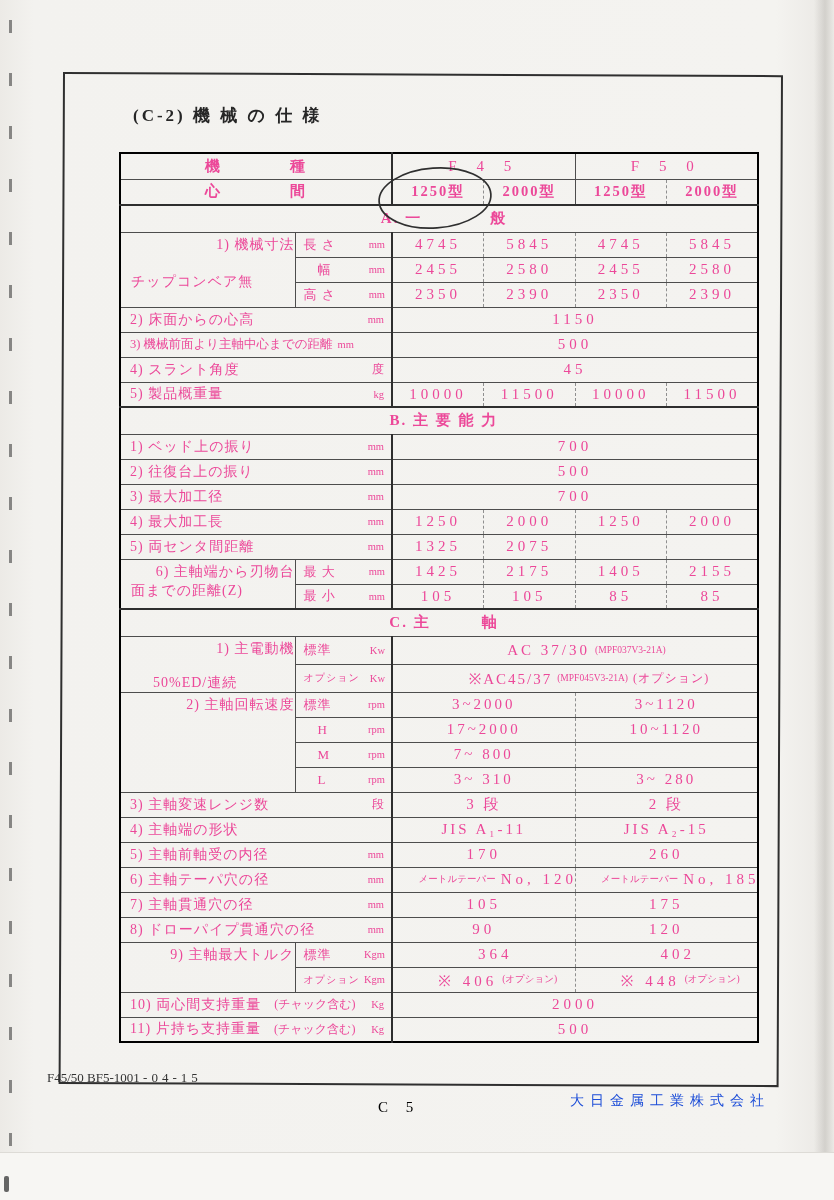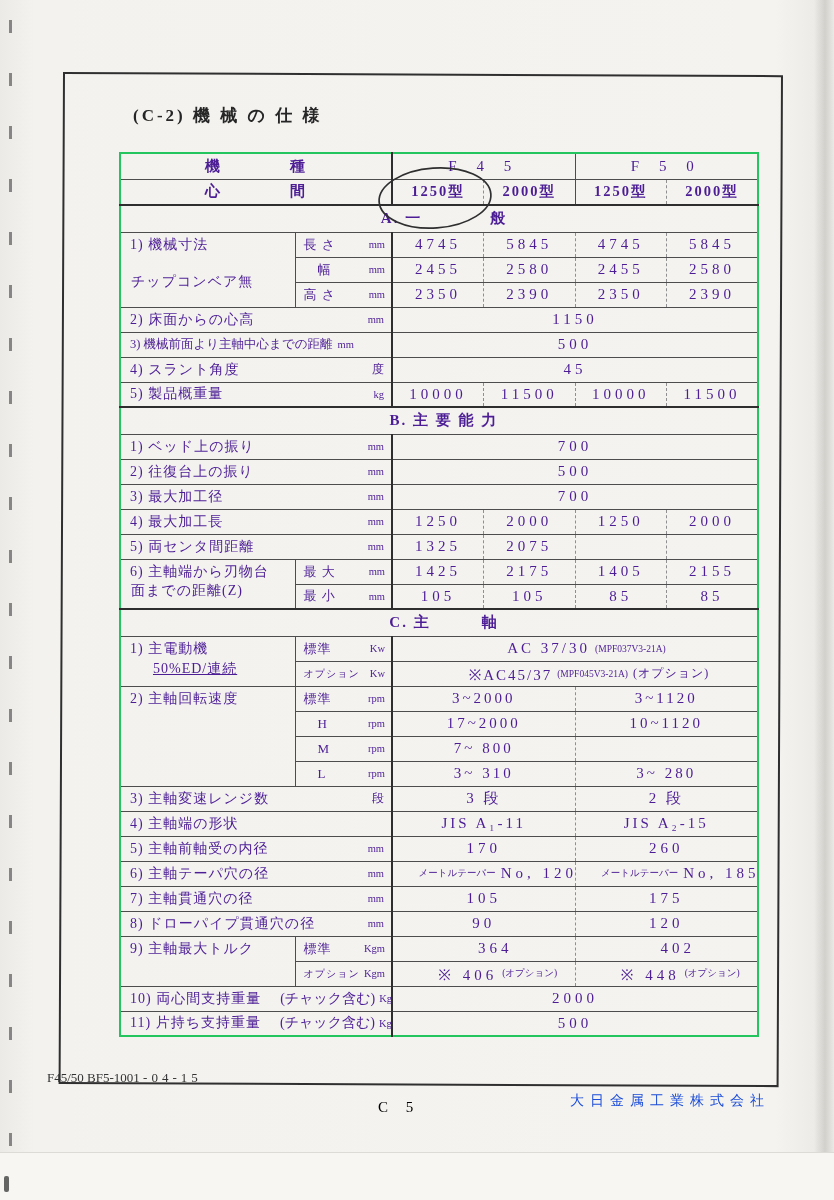--- a/index.html
+++ b/index.html
@@ -16,44 +16,44 @@
     background:linear-gradient(90deg,transparent 0,rgba(125,122,115,.22) 55%,rgba(236,234,230,.9) 100%);}
   .bottom-strip{position:absolute;left:0;top:1152px;width:834px;height:48px;
     background:#f7f6f3;border-top:1px solid #dddbd6;}
   .mark-bl{position:absolute;left:4px;top:1176px;width:5px;height:16px;background:#343434;opacity:.75;border-radius:2px;}
   
   .frame{position:absolute;left:63px;top:72px;width:716px;height:1008px;
     border:2px solid #2f2f2f;transform:rotate(0.25deg);transform-origin:top left;}
   .title{position:absolute;left:133px;top:104px;font-size:17px;letter-spacing:3px;font-weight:bold;color:#262626;}
   
   table.spec{position:absolute;left:119px;top:152px;width:638px;border-collapse:collapse;
-    table-layout:fixed;font-size:14px;color:#4c1d95;border:2px solid #22c55e;}
+    table-layout:fixed;font-size:14px;color:#ec4899;border:2px solid #000000;}
   col.c-lab{width:175px;} col.c-sub{width:97px;} col.c-d{width:91.5px;}
   tr{height:25px;} tr.h26{height:26px;} tr.h27{height:27px;}
   td{border-top:1px solid #4d4d4d;border-bottom:1px solid #4d4d4d;padding:0;
      text-align:center;vertical-align:middle;white-space:nowrap;overflow:hidden;}
   td.labdiv{border-right:1px solid #4d4d4d;}      
   td.thick{border-right:2px solid #2e2e2e;}       
   td.dd{border-left:1px dashed #8f8f8f;}          
   td.solid-grp{border-right:1px solid #4d4d4d;}   
   td.hdrbot{border-bottom:2px solid #2e2e2e;}
   td.sec{border-top:2px solid #2e2e2e;text-align:center;padding-left:10px;
      font-size:15px;letter-spacing:2px;font-weight:bold;}
   td.toplab{vertical-align:top;}
   .lu{display:flex;align-items:center;height:100%;padding:0 7px 0 9px;}
   .lu .nm{letter-spacing:1px;}
   .lu .un{margin-left:auto;font-size:10.5px;letter-spacing:0;padding-left:4px;}
-  .lu .paren{font-size:14px;margin-left:19px;letter-spacing:0;text-align:right;}
+  .lu .paren{font-size:12px;margin-left:13px;letter-spacing:0;text-align:right;}
   .sub .lu{padding:0 6px 0 8px;font-size:13px;}
   .sub .one{padding-left:22px;}
-  .two-line .l1{text-align:left;padding:3px 0 0 9px;letter-spacing:1px;}
+  .two-line .l1{text-align:right;padding:3px 0 0 9px;letter-spacing:1px;}
   .two-line .l2{text-align:left;padding-left:10px;letter-spacing:1px;}
   .a1 .l2{margin-top:19px;}
   .b6 .l2{margin-top:1px;}
-  .c1 .l2{margin-top:2px;padding-left:32px;text-decoration:underline;}
+  .c1 .l2{margin-top:16px;padding-left:32px;}
   .num{letter-spacing:4px;font-size:15px;}
   .variant{letter-spacing:2px;font-size:14.5px;font-weight:bold;}
   .modelhdr{letter-spacing:8px;font-size:15px;}
   .kindhdr{font-size:15px;letter-spacing:2px;font-weight:bold;}
   .sm{font-size:9.5px;letter-spacing:0;}
   .mix{display:flex;align-items:center;justify-content:center;gap:5px;height:100%;margin-left:28px;}
   .range{letter-spacing:3px;font-size:15px;}
   
   .circle-ann{position:absolute;left:372px;top:161px;width:132px;height:78px;pointer-events:none;}
   

